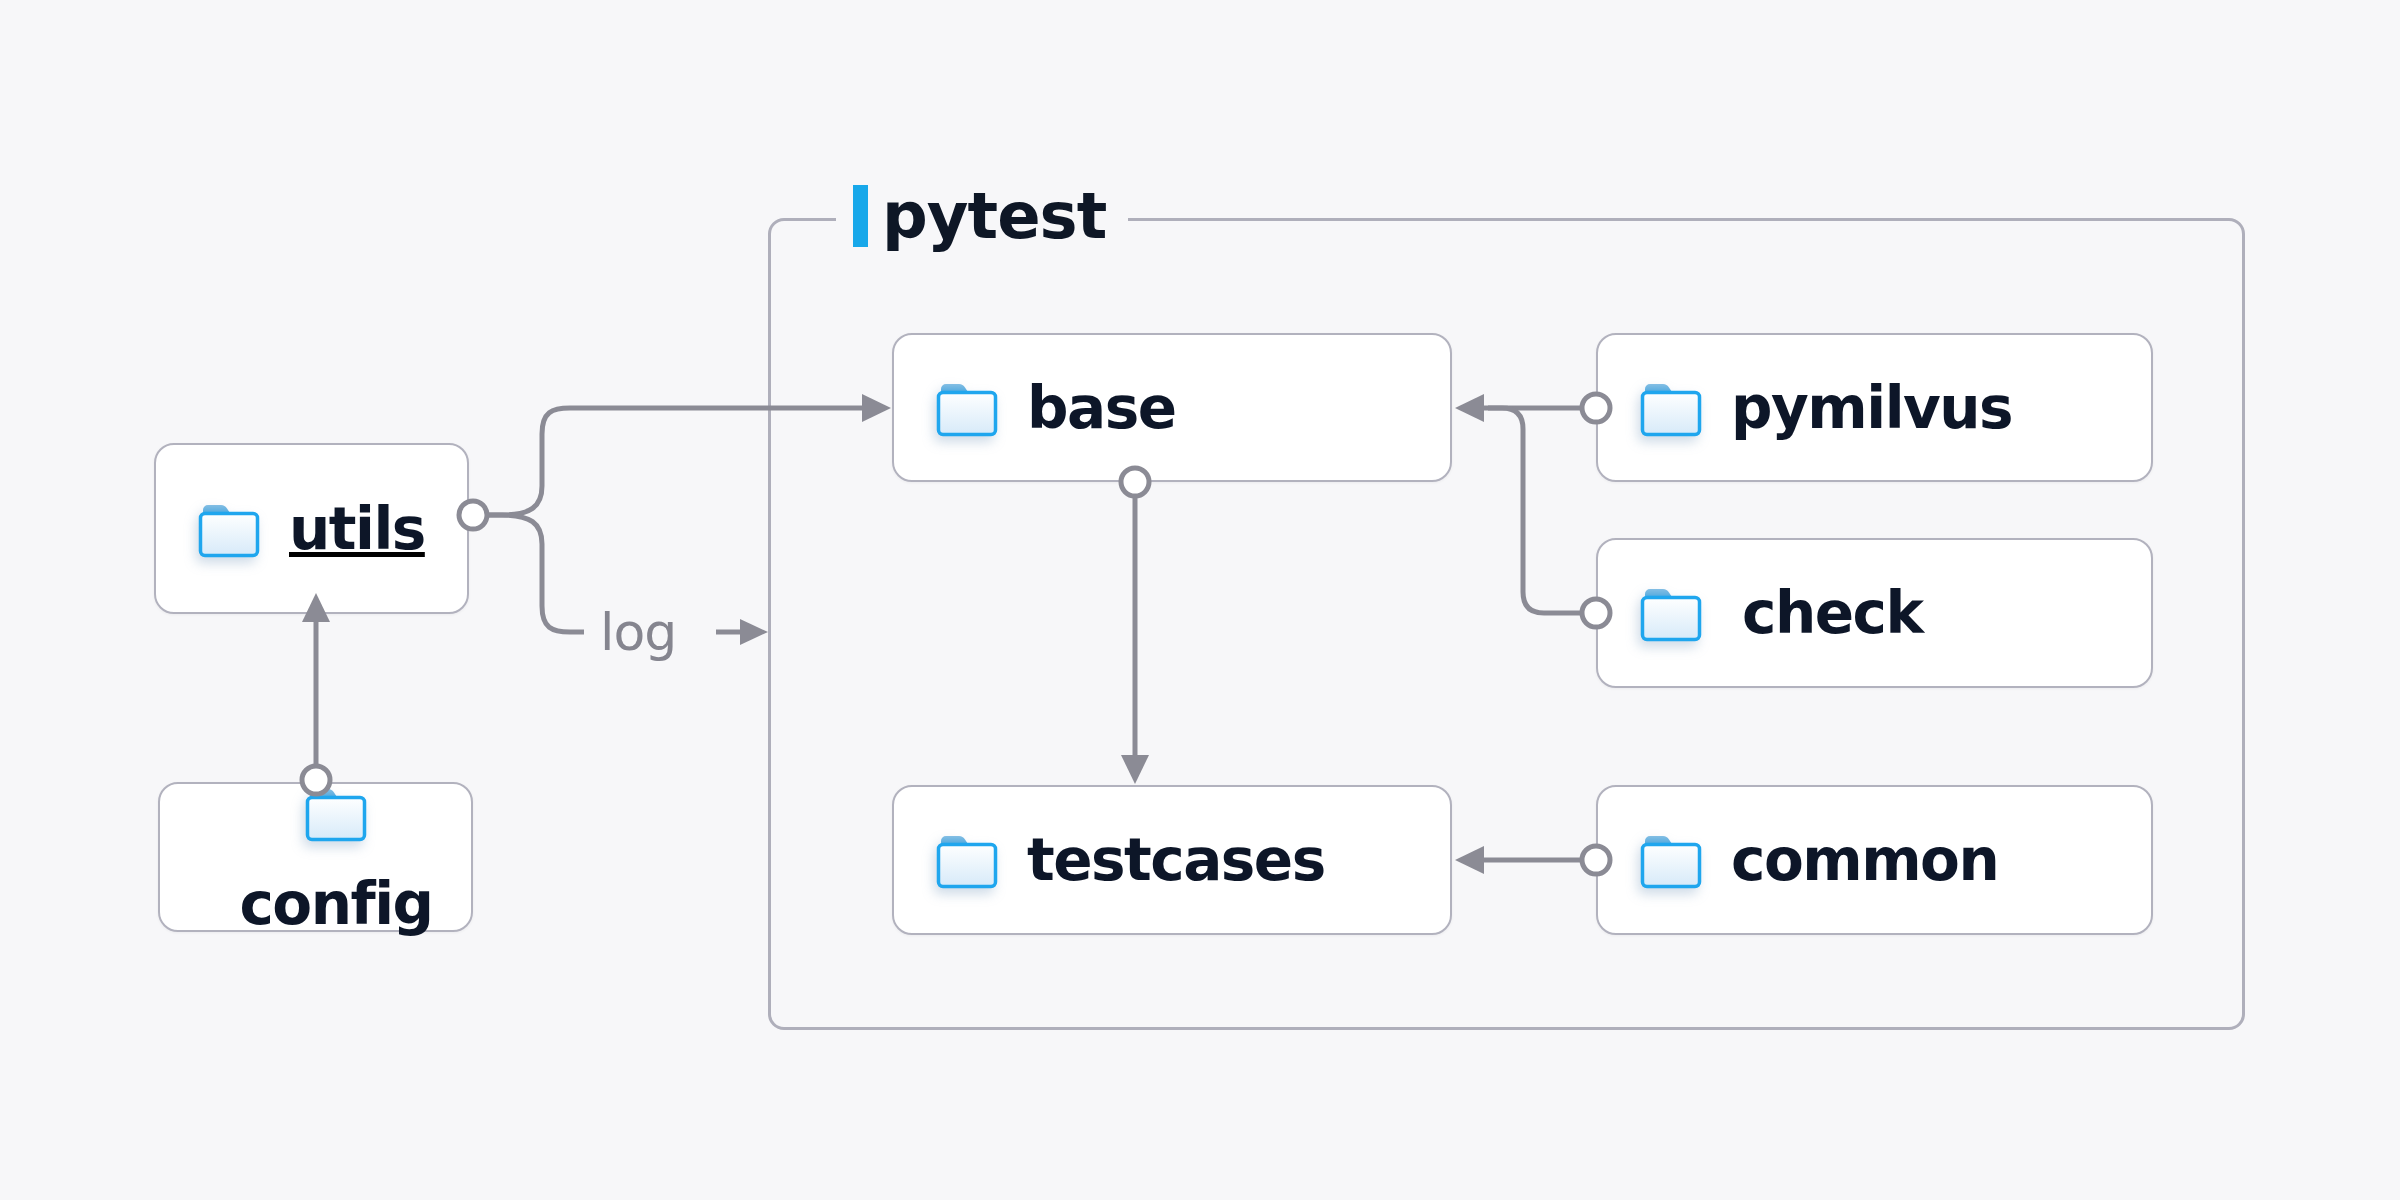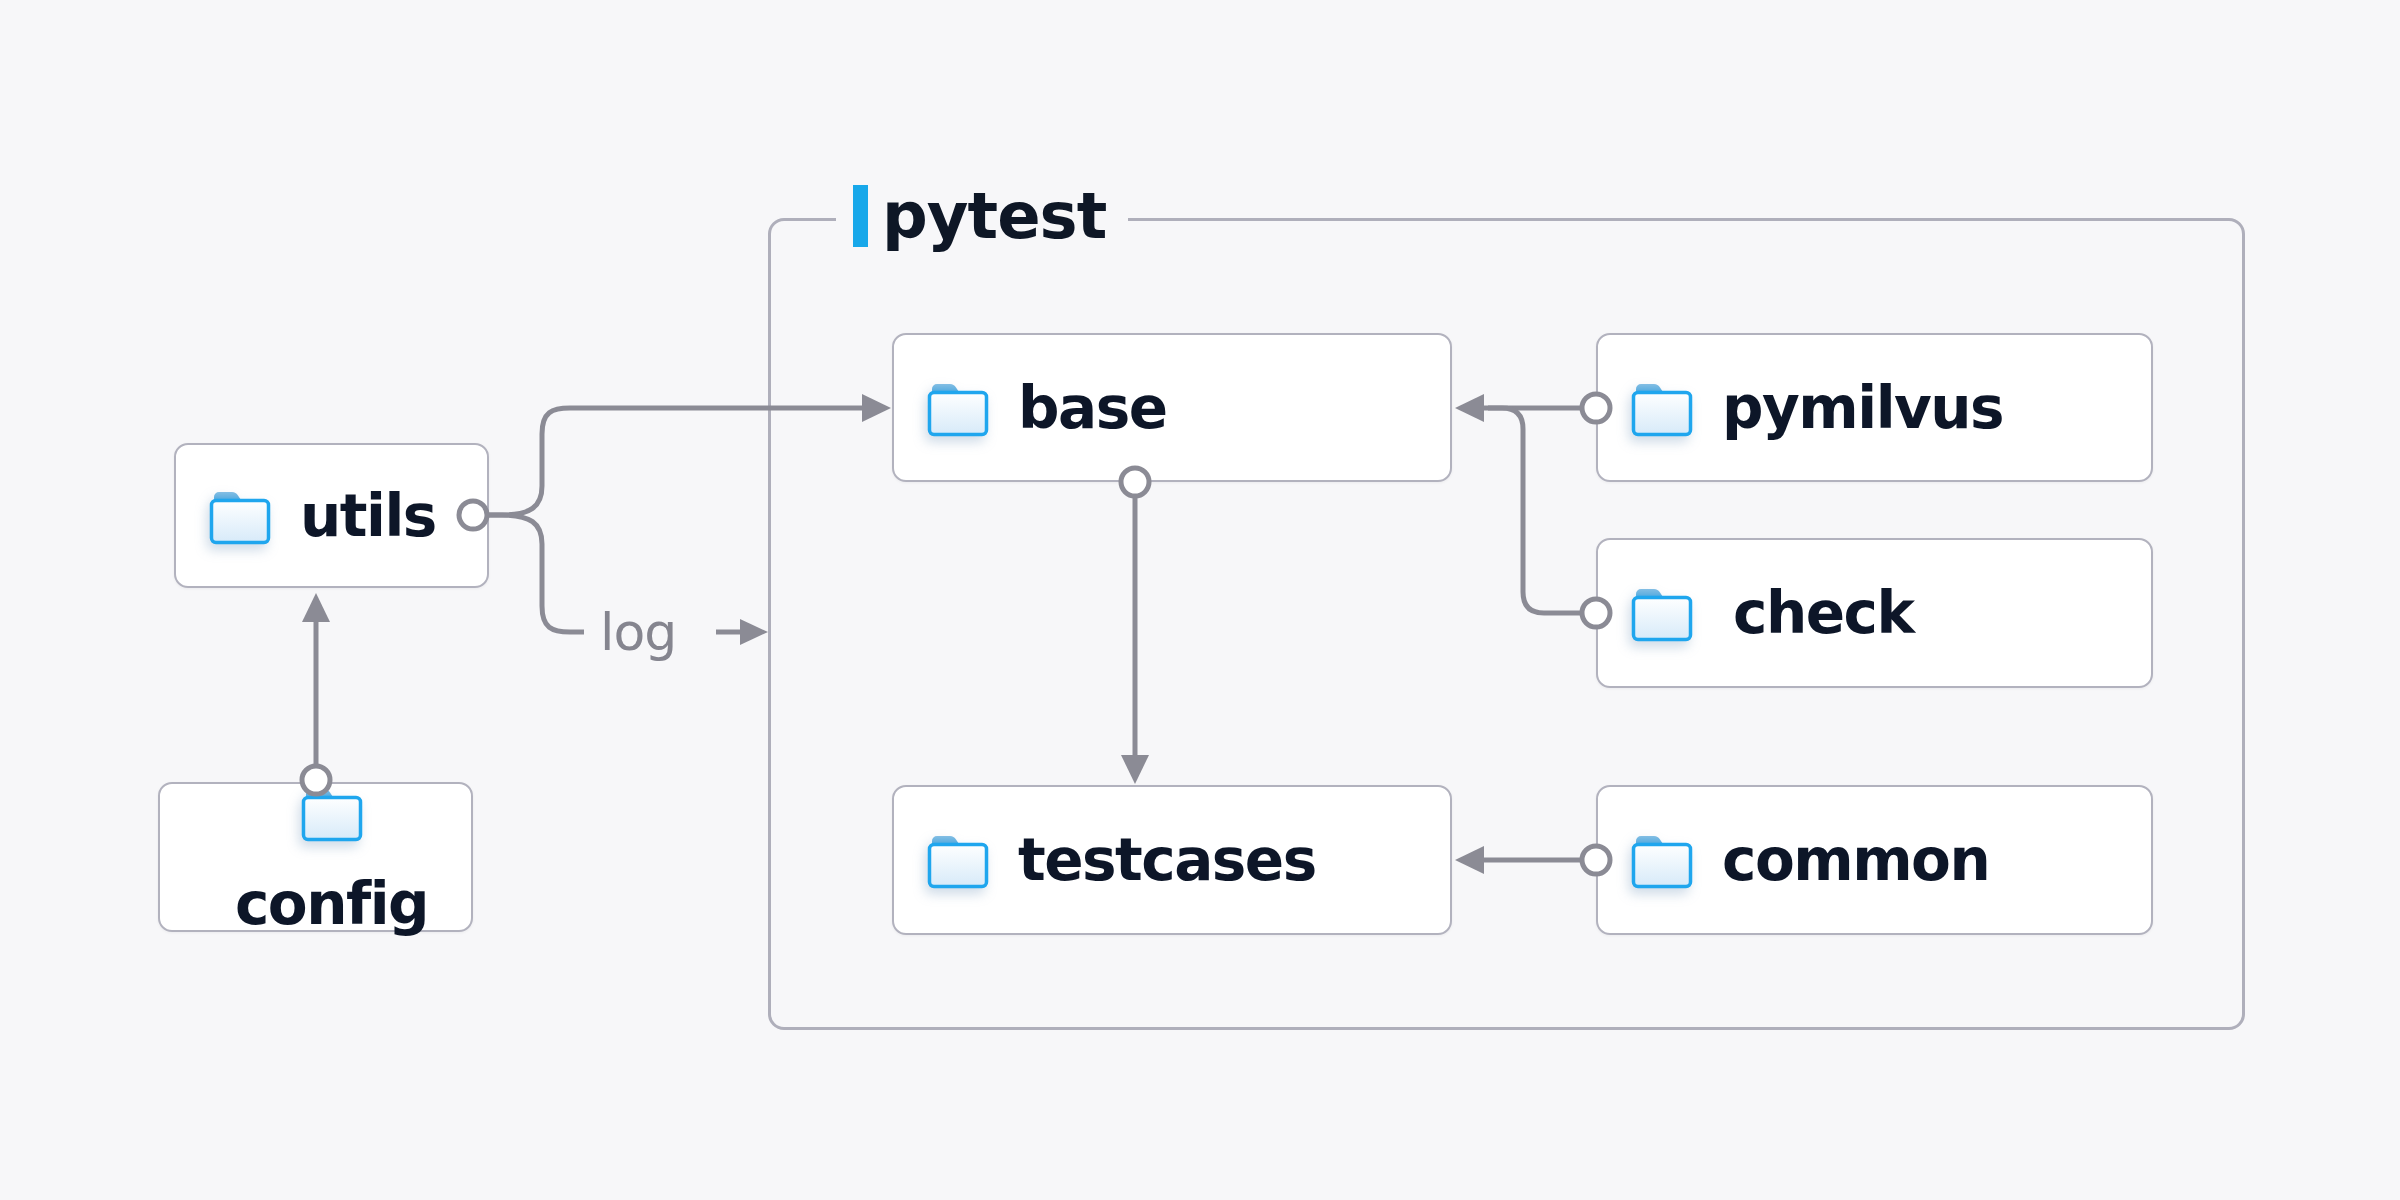--- a/index.html
+++ b/index.html
@@ -32,31 +32,31 @@
     margin-right:14px;
   }
   .group-label .group-title{
     font-size:64px;font-weight:600;color:#0E1726;letter-spacing:-1px;
   }
   
   .node{
     position:absolute;
     background:#FFFFFF;
     border:2.5px solid #B2B2BE;
-    border-radius:14px;
+    border-radius:20px;
     box-sizing:border-box;
     display:flex;align-items:center;
-    padding-left:32px;gap:28px;
+    padding-left:41px;gap:28px;
     box-shadow:0 1px 3px rgba(16,24,40,.05);
     z-index:3;
   }
   .node .node-label{
     font-size:58px;font-weight:600;color:#0D1628;letter-spacing:-1.5px;
   }
-  .n-utils    {left:174px; top:443px; width:315px; height:145px;}
+  .n-utils    {left:154px; top:443px; width:315px; height:171px;text-decoration:underline;}
   .n-config   {left:158px; top:782px; width:315px; height:150px;flex-direction:column;}
   .n-base     {left:892px; top:333px; width:560px; height:149px;}
   .n-pymilvus {left:1596px;top:333px; width:557px; height:149px;}
   .n-check    {left:1596px;top:538px; width:557px; height:150px;gap:39px;}
   .n-testcases{left:892px; top:785px; width:560px; height:150px;}
   .n-common   {left:1596px;top:785px; width:557px; height:150px;}
   .folder{
     width:64px;height:58px;flex:0 0 auto;
     filter:drop-shadow(-3px 6px 6px rgba(100,140,180,0.30));
   }

